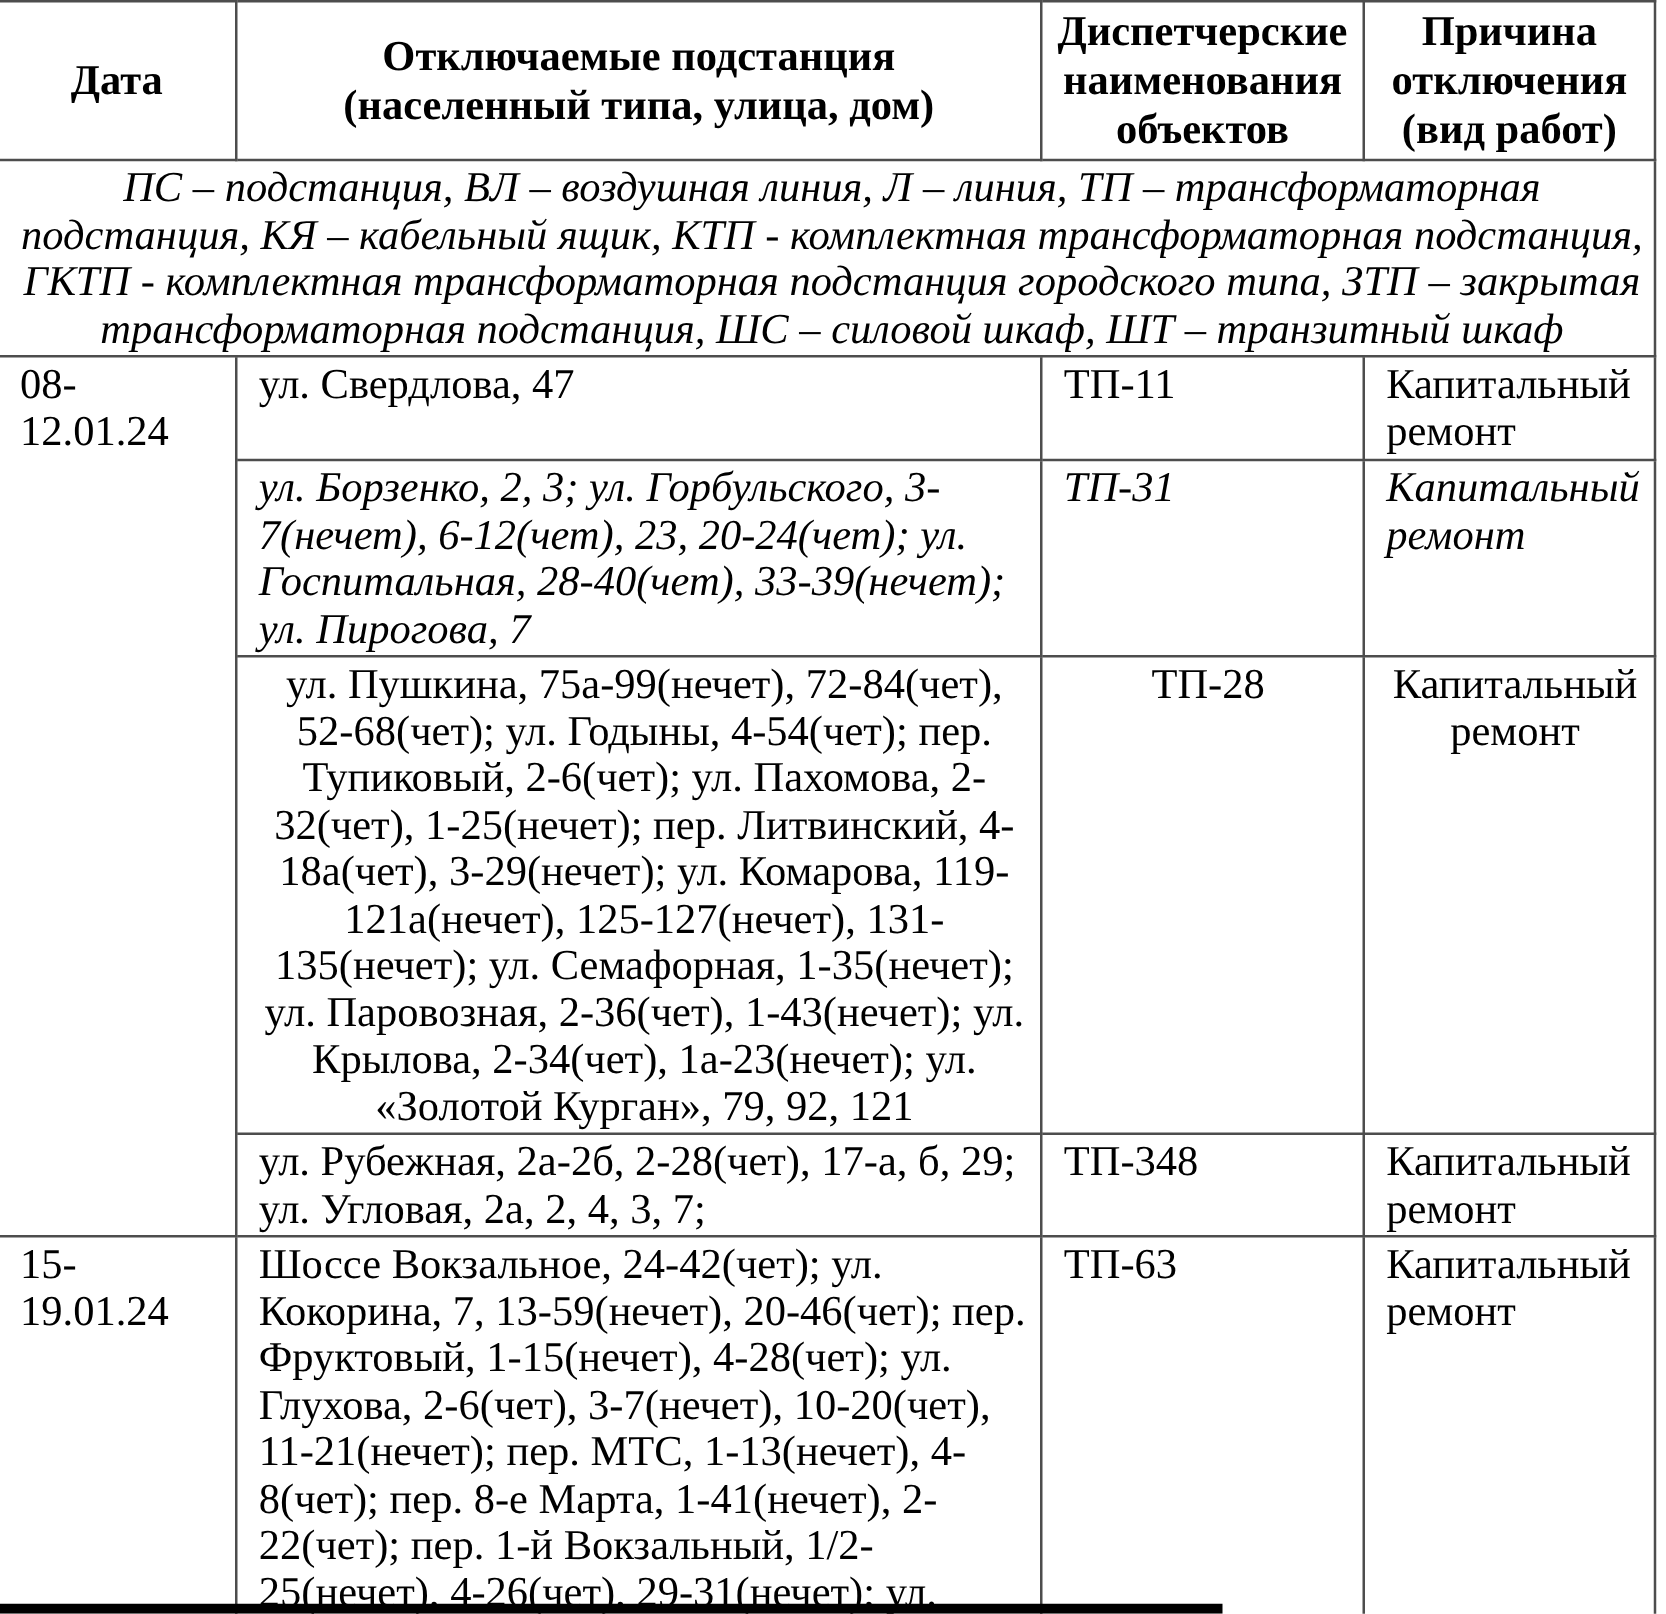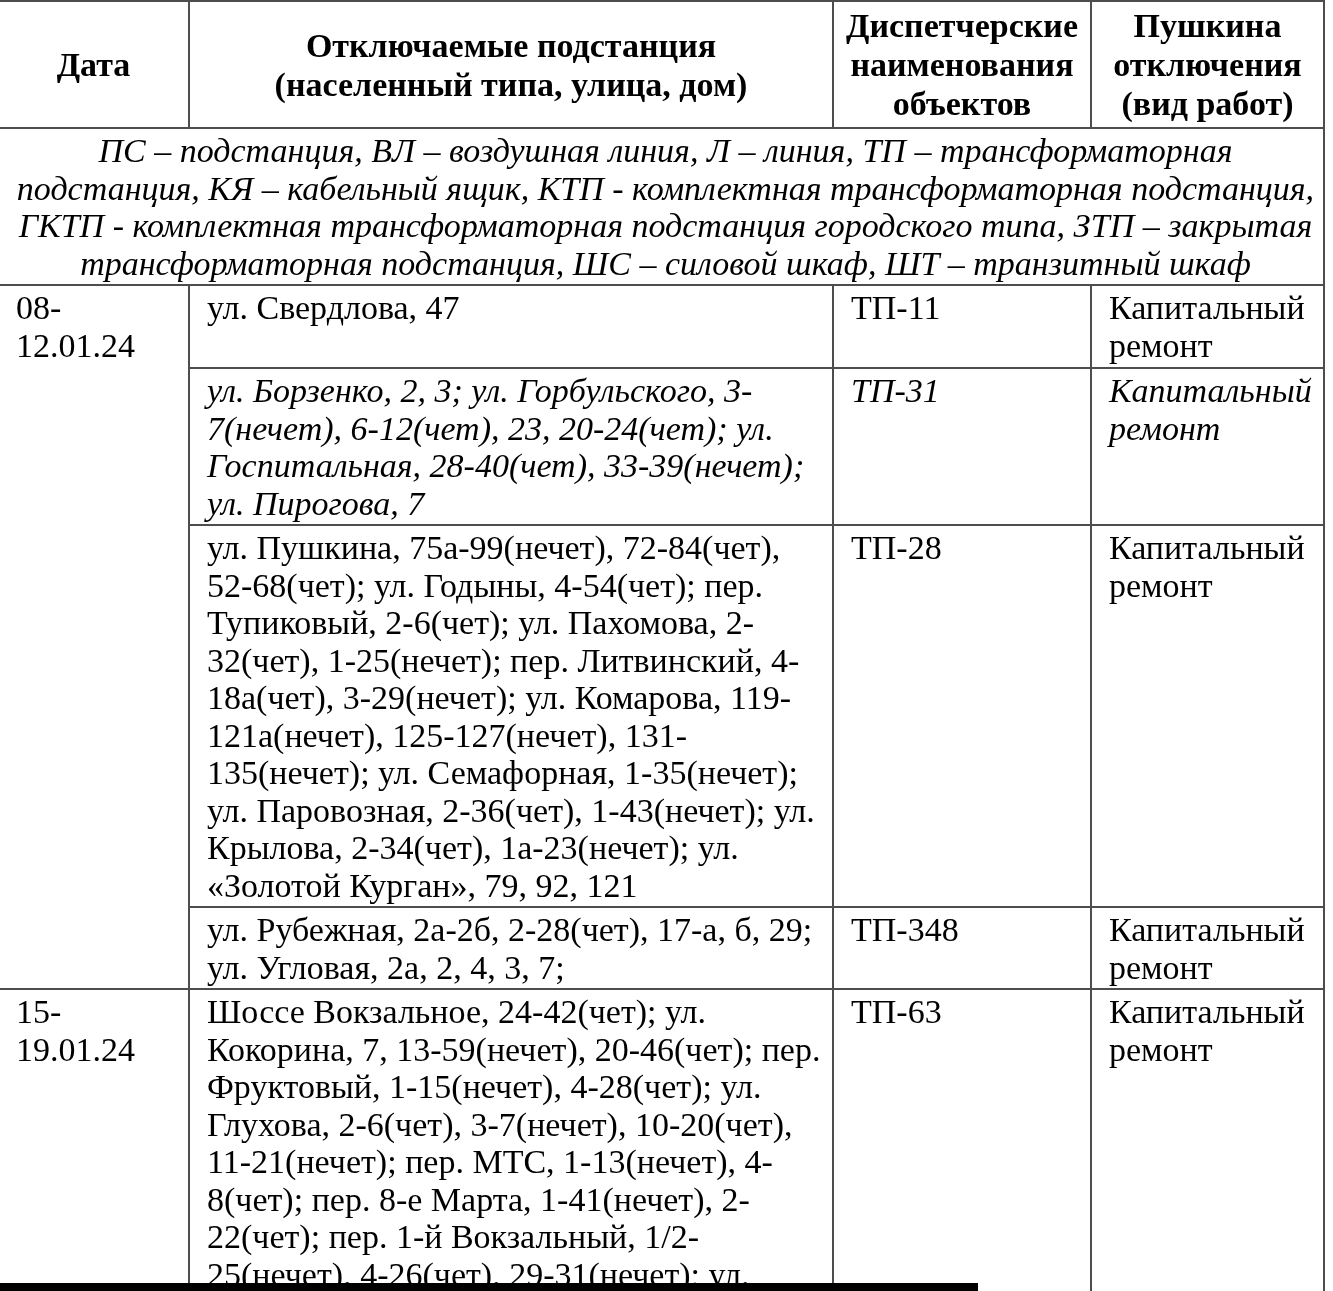--- a/index.html
+++ b/index.html
@@ -59,21 +59,21 @@
     padding: 4px 28px;
     height: 124px;
   }
 
   td.date-cell   { padding-left: 15px; padding-right: 4px; }
   td.object-cell { padding-left: 13px; }
   td.reason-cell { padding-left: 13px; }
 
   tr.r1 td { height: 76px;  }
   tr.r2 td { height: 147px; font-style: italic; }
-  tr.r3 td { height: 370px; }
+  tr.r3 td { height: 370px; text-align: center; }
   tr.r4 td { height: 74px; margin-top: 40px;  }
   tr.r5 td { height: 293px; }
 
   .bottom-bar {
     position: absolute;
     left: 0;
     top: 1283px;
     width: 978px;
     height: 8px;
     background: #000000;
@@ -91,21 +91,21 @@
         <col class="c4">
     </colgroup>
     <thead>
       <tr>
         <th>Дата</th>
         <th>
           <span class="blk">Отключаемые подстанция</span>
           <span class="blk">(населенный типа, улица, дом)</span>
         </th>
         <th>Диспетчерские наименования объектов</th>
-        <th>Пушкина отключения (вид работ)</th>
+        <th>Причина отключения (вид работ)</th>
       </tr>
     </thead>
     <tbody>
       <tr>
         <td class="note" colspan="4">ПС – подстанция, ВЛ – воздушная линия, Л – линия, ТП – трансформаторная подстанция, КЯ – кабельный ящик, КТП - комплектная трансформаторная подстанция, ГКТП - комплектная трансформаторная подстанция городского типа, ЗТП – закрытая трансформаторная подстанция, ШС – силовой шкаф, ШТ – транзитный шкаф</td>
       </tr>
 
       <tr class="r1">
         <td class="date-cell" rowspan="4">08-12.01.24</td>
         <td class="consumers-cell">ул. Свердлова, 47</td>

